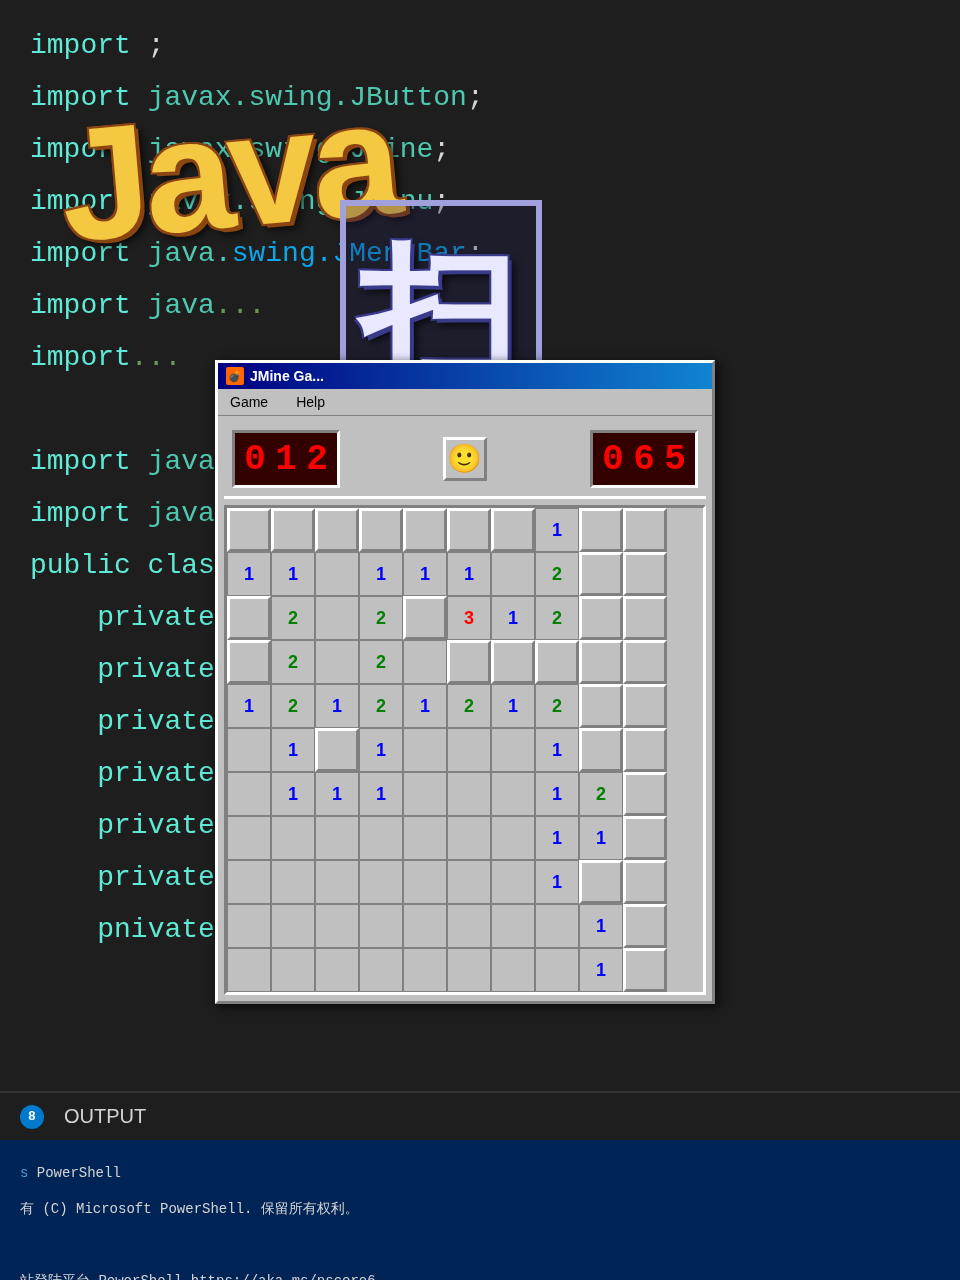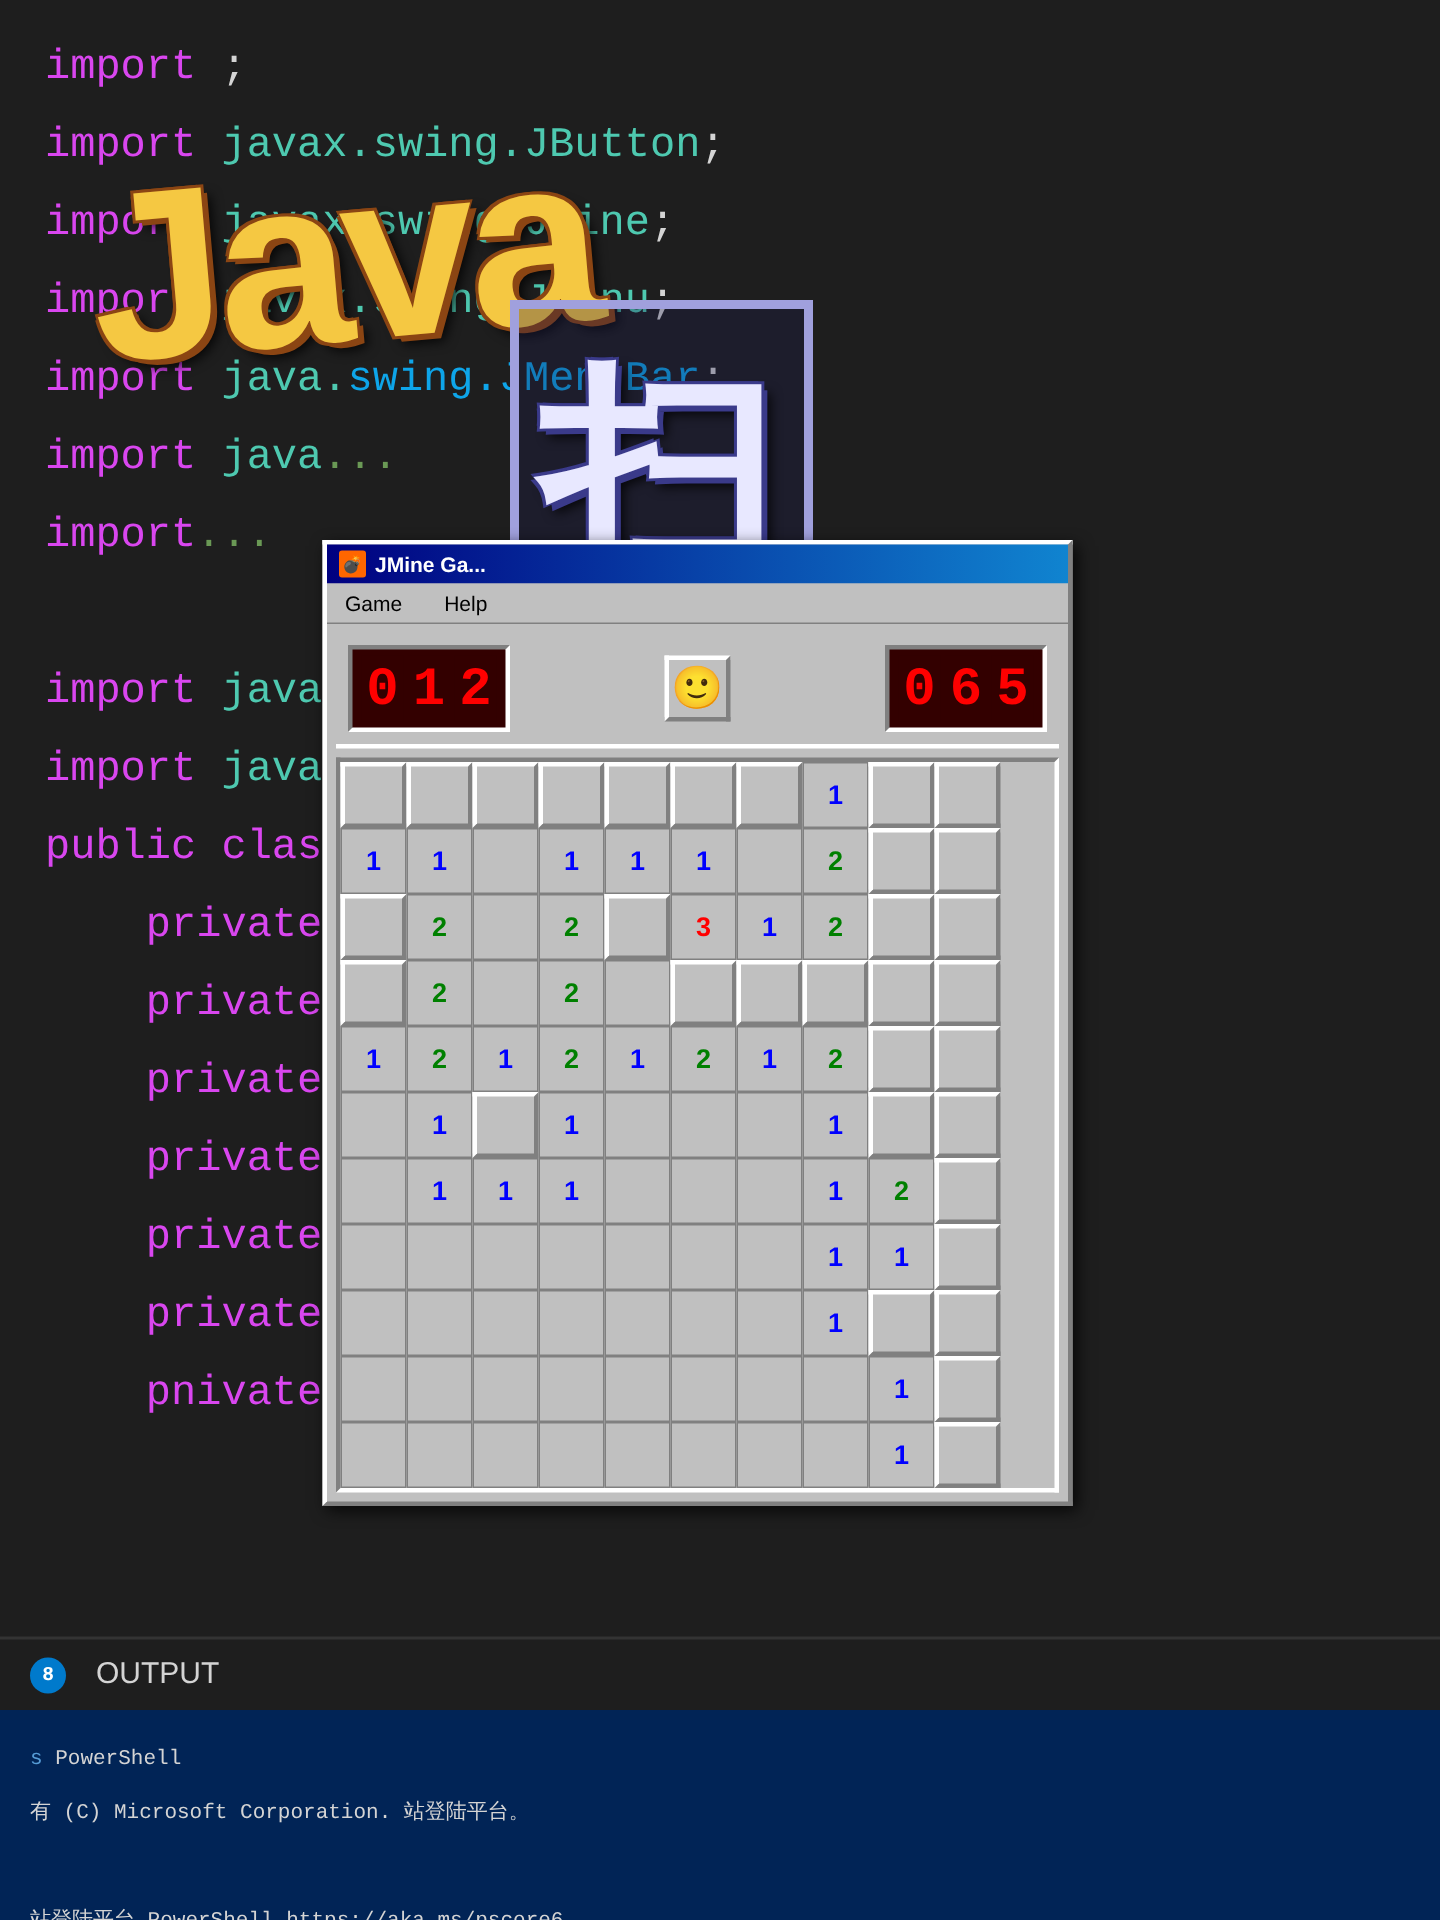--- a/index.html
+++ b/index.html
@@ -22,21 +22,21 @@
       line-height: 52px;
       font-size: 28px;
     }
 
     .code-line {
       display: flex;
       align-items: center;
       height: 52px;
     }
 
-    .kw { color: #d946ef; }
+    .kw { color: #5eead4; }
     .cn { color: #4ec9b0; }
     .pn { color: #d4d4d4; }
 
     
     .title-overlay {
       position: absolute;
       top: 80px;
       left: 60px;
       z-index: 10;
     }
@@ -489,16 +489,16 @@
   <div style="display:flex; align-items:center; gap:8px;">
     <div class="terminal-badge">8</div>
     <span class="terminal-tab">OUTPUT</span>
   </div>
 </div>
 
 <div class="powershell-area">
   <div class="ps-line">
     <span class="ps-highlight">s</span> PowerShell
   </div>
-  <div class="ps-line">有 (C) Microsoft Corporation. 站登陆平台。</div>
+  <div class="ps-line">有 (C) Microsoft PowerShell. 保留所有权利。</div>
   <div class="ps-line">&nbsp;</div>
   <div class="ps-line">站登陆平台 PowerShell https://aka.ms/pscore6</div>
 </div>
 
 </body></html>

